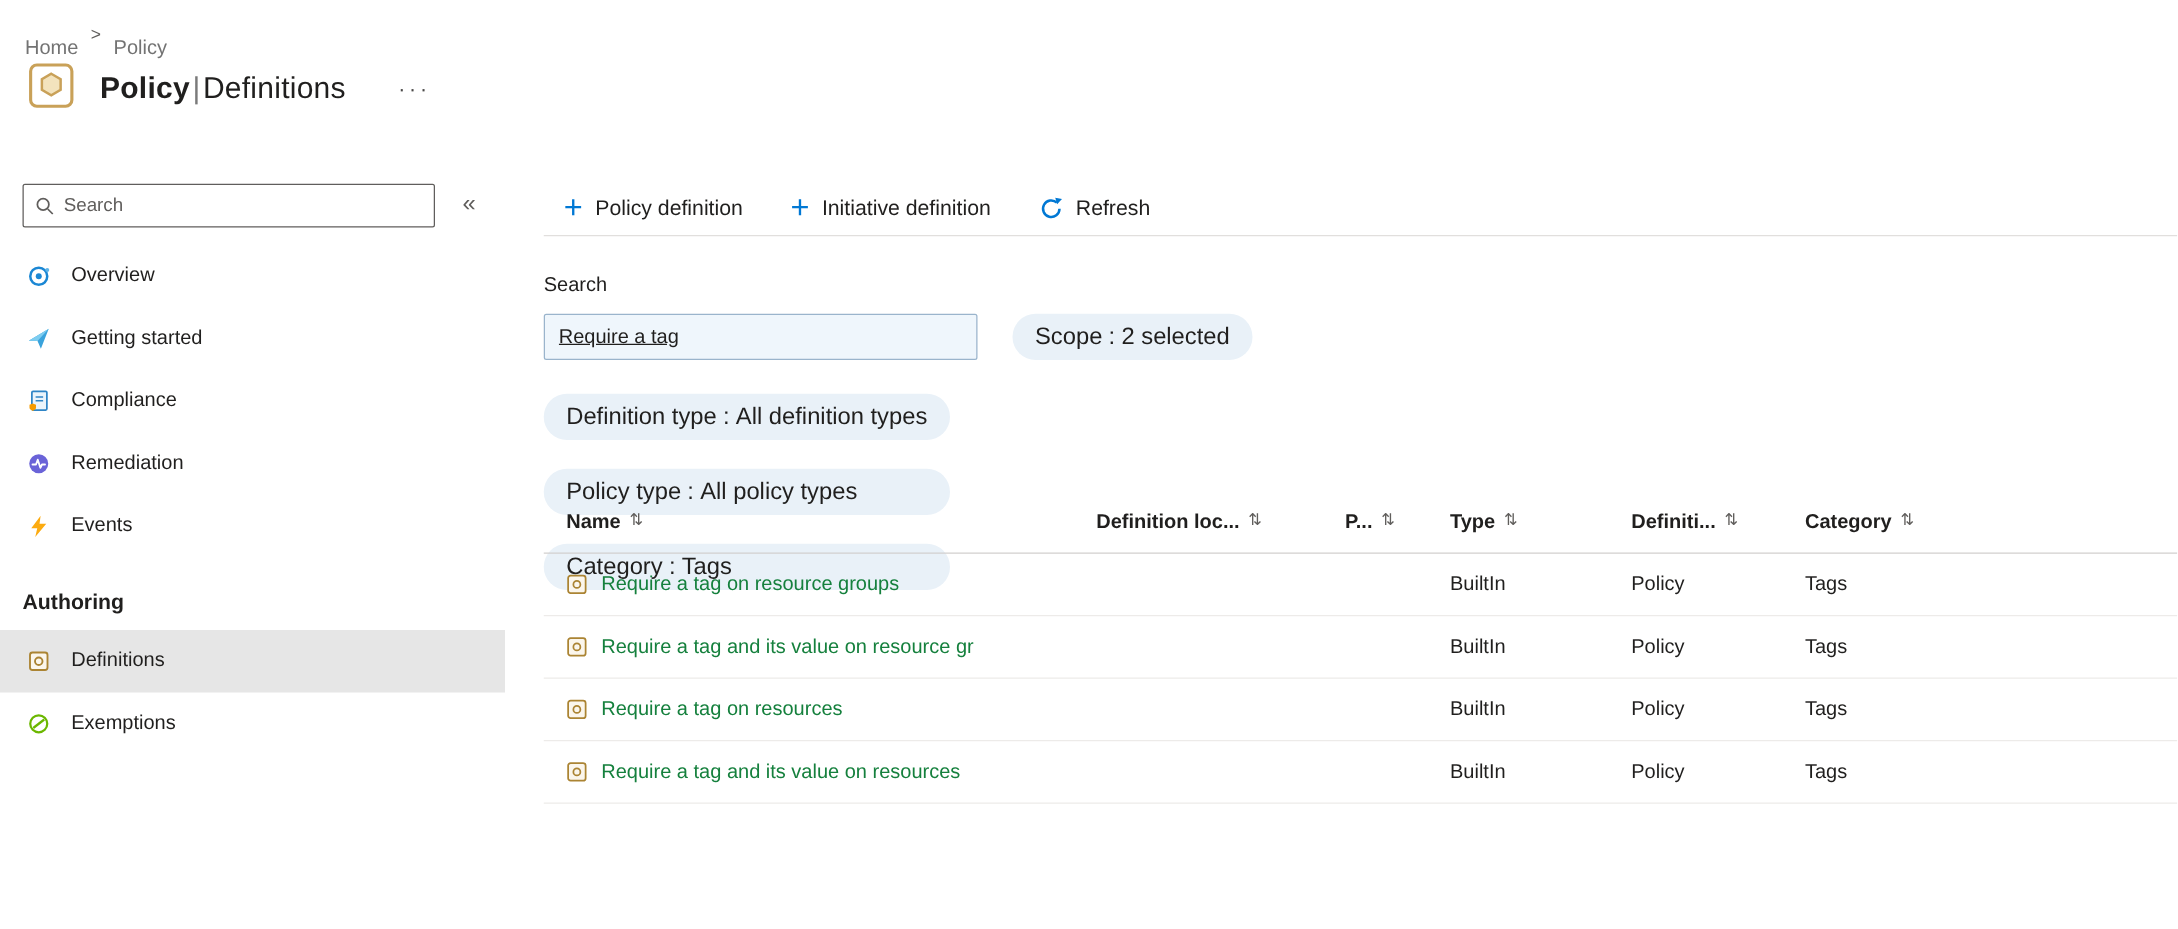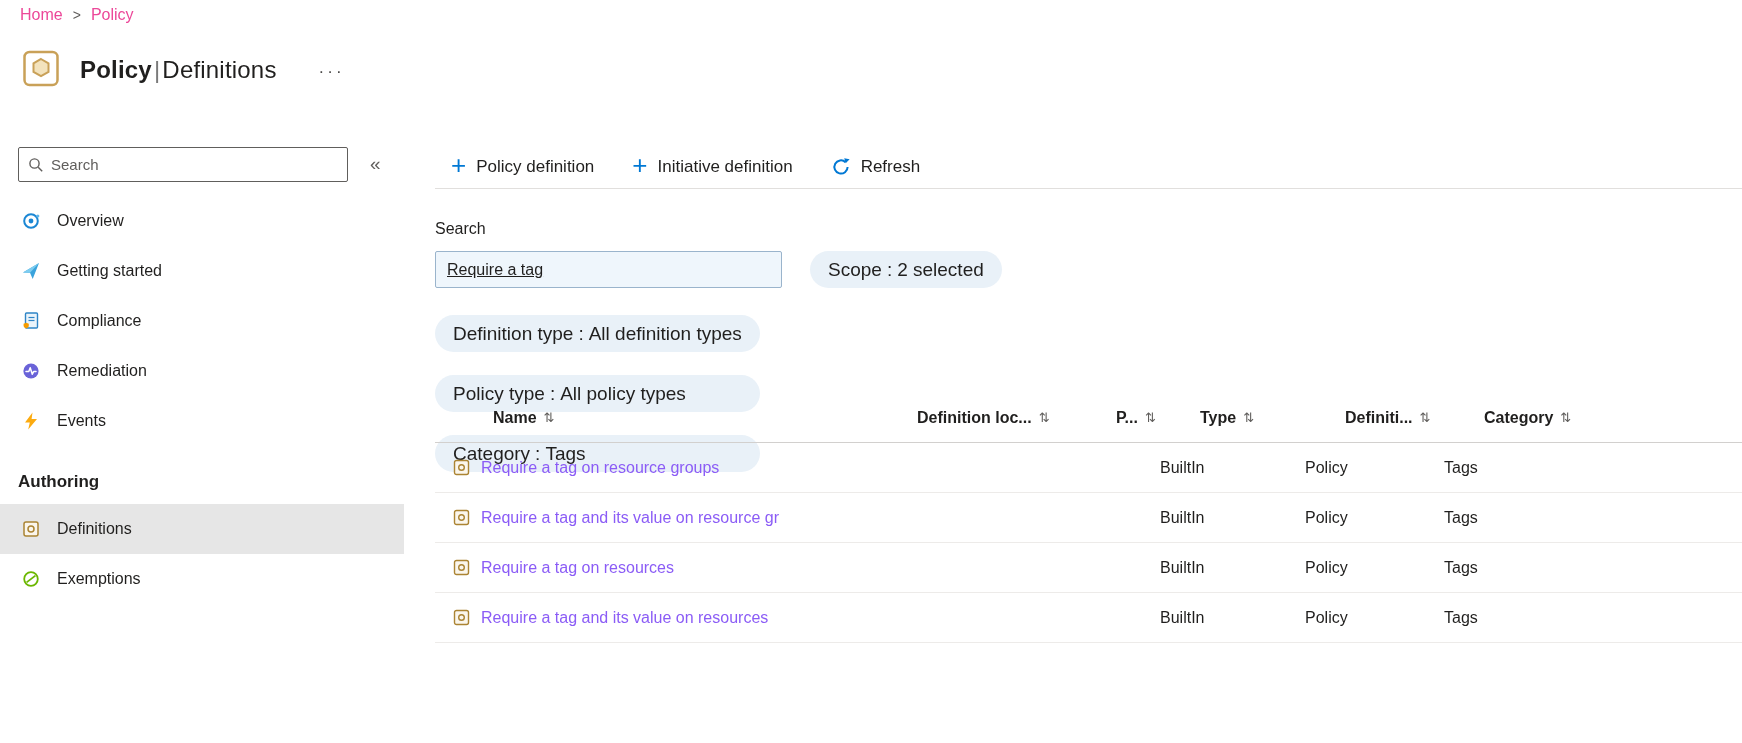--- a/index.html
+++ b/index.html
@@ -14,21 +14,21 @@
     height: 743px;
     background: #fff;
     overflow: hidden;
   }
 
   
   .breadcrumb {
     position: absolute; top: 6px; left: 20px;
     font-size: 16px; display: flex; align-items: center; gap: 10px;
   }
-  .breadcrumb a { color: #ec4899; text-decoration: none; cursor: pointer; }
+  .breadcrumb a { color: #737373; text-decoration: none; cursor: pointer; margin-top: 24px; }
   .crumb-sep { color: #605e5c; font-size: 14px; }
 
   
   .title-row {
     position: absolute; top: 48px; left: 22px;
     display: flex; align-items: center; gap: 20px;
   }
   .page-title { font-size: 24px; font-weight: 400; letter-spacing: 0.2px; }
   .page-title b { font-weight: 700; }
   .title-pipe { color: #7a7a7a; font-weight: 300; padding: 0 2px; }
@@ -94,28 +94,28 @@
   .pill-row2 { position: absolute; left: 435px; top: 315px; display: flex; gap: 23px; flex-direction: column; }
 
   
   .table { position: absolute; left: 435px; top: 393px; right: 0; }
   .tgrid {
     display: grid;
     grid-template-columns: 424px 199px 84px 145px 139px 1fr;
     align-items: center; padding-left: 18px;
   }
   .thead { height: 50px; font-weight: 700; font-size: 16px; border-bottom: 1px solid #d2d0ce; }
-  .th { display: flex; align-items: center; gap: 7px; cursor: pointer; overflow: hidden; white-space: nowrap; margin-left: 40px; }
+  .th { display: flex; align-items: flex-start; gap: 7px; cursor: pointer; overflow: hidden; white-space: nowrap; }
   .sort-glyph { color: #605e5c; font-size: 13px; font-weight: 400; font-family: "DejaVu Sans", sans-serif; }
   .trow { height: 50px; font-size: 16px; border-bottom: 1px solid #edebe9; }
   .name-cell {
     display: flex; align-items: center; gap: 11px;
     overflow: hidden; white-space: nowrap; padding-right: 14px;
   }
-  .name-cell a { color: #8b5cf6; text-decoration: none; cursor: pointer; overflow: hidden; }
+  .name-cell a { color: #15803d; text-decoration: none; cursor: pointer; overflow: hidden; }
   .row-icon { width: 17px; height: 17px; flex: none; display: inline-flex; }
   .cell { overflow: hidden; white-space: nowrap; }
 </style>
 </head>
 <body>
 
 <div id="page">
 
   <div class="breadcrumb">
     <a>Home</a>

